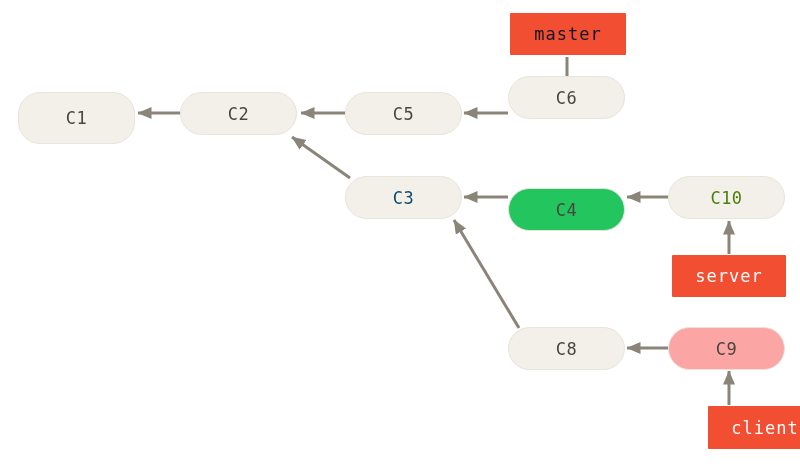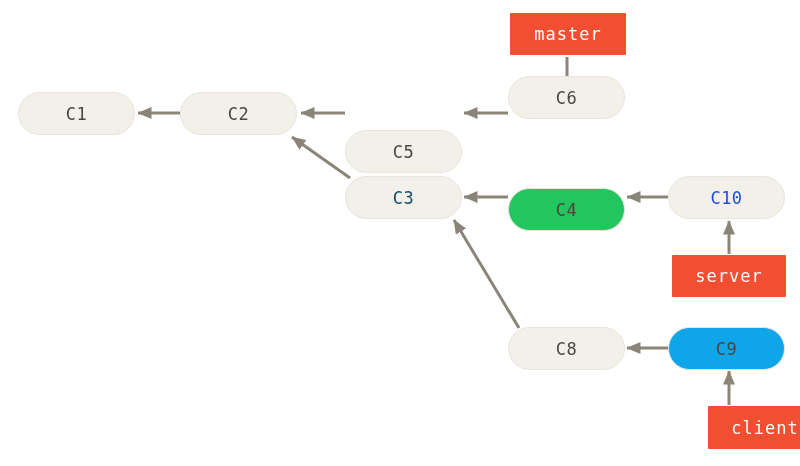--- a/index.html
+++ b/index.html
@@ -63,48 +63,48 @@
         <line x1="350" y1="178" x2="292" y2="137" stroke="#8b8579" stroke-width="3" marker-end="url(#arrowhead)"></line>
         <line x1="508" y1="197" x2="464" y2="197" stroke="#8b8579" stroke-width="3" marker-end="url(#arrowhead)"></line>
         <line x1="668" y1="197" x2="627" y2="197" stroke="#8b8579" stroke-width="3" marker-end="url(#arrowhead)"></line>
         <line x1="729" y1="254" x2="729" y2="221" stroke="#8b8579" stroke-width="3" marker-end="url(#arrowhead)"></line>
         <line x1="519" y1="328" x2="454" y2="220" stroke="#8b8579" stroke-width="3" marker-end="url(#arrowhead)"></line>
         <line x1="668" y1="348" x2="627" y2="348" stroke="#8b8579" stroke-width="3" marker-end="url(#arrowhead)"></line>
         <line x1="729" y1="405" x2="729" y2="371" stroke="#8b8579" stroke-width="3" marker-end="url(#arrowhead)"></line>
       </g>
   </svg>
   <div id="node-layer">
-      <div class="commit-node" style="left: 18px; top: 92px; width: 117px; height: 43px; background: rgb(243, 240, 233); border-color: rgb(231, 228, 218); color: rgb(74, 70, 63); text-align: center;">
+      <div class="commit-node" style="left: 18px; top: 92px; width: 117px; height: 52px; background: rgb(243, 240, 233); border-color: rgb(231, 228, 218); color: rgb(74, 70, 63); text-align: center;">
         <span>C1</span>
       </div>
       <div class="commit-node" style="left: 180px; top: 92px; width: 117px; height: 43px; background: rgb(243, 240, 233); border-color: rgb(231, 228, 218); color: rgb(74, 70, 63);">
         <span>C2</span>
       </div>
-      <div class="commit-node" style="left: 345px; top: 92px; width: 117px; height: 43px; background: rgb(243, 240, 233); border-color: rgb(231, 228, 218); color: rgb(74, 70, 63); margin-top: 38px;">
+      <div class="commit-node" style="left: 345px; top: 92px; width: 117px; height: 43px; background: rgb(243, 240, 233); border-color: rgb(231, 228, 218); color: rgb(74, 70, 63);">
         <span>C5</span>
       </div>
       <div class="commit-node" style="left: 508px; top: 76px; width: 117px; height: 43px; background: rgb(243, 240, 233); border-color: rgb(231, 228, 218); color: rgb(74, 70, 63);">
         <span>C6</span>
       </div>
       <div class="commit-node" style="left: 345px; top: 176px; width: 117px; height: 43px; background: rgb(243, 240, 233); border-color: rgb(231, 228, 218); color: #0c4a6e;">
         <span>C3</span>
       </div>
       <div class="commit-node" style="left: 508px; top: 188px; width: 117px; height: 43px; background: #22c55e; border-color: rgb(231, 228, 218); color: rgb(74, 70, 63);">
         <span>C4</span>
       </div>
-      <div class="commit-node" style="left: 668px; top: 176px; width: 117px; height: 43px; background: rgb(243, 240, 233); border-color: rgb(231, 228, 218); color: #1d4ed8;">
+      <div class="commit-node" style="left: 668px; top: 176px; width: 117px; height: 43px; background: rgb(243, 240, 233); border-color: rgb(231, 228, 218); color: #4d7c0f;">
         <span>C10</span>
       </div>
       <div class="commit-node" style="left: 508px; top: 327px; width: 117px; height: 43px; background: rgb(243, 240, 233); border-color: rgb(231, 228, 218); color: rgb(74, 70, 63);">
         <span>C8</span>
       </div>
-      <div class="commit-node" style="left: 668px; top: 327px; width: 117px; height: 43px; background: #0ea5e9; border-color: rgb(231, 228, 218); color: rgb(74, 70, 63);">
+      <div class="commit-node" style="left: 668px; top: 327px; width: 117px; height: 43px; background: #fca5a5; border-color: rgb(231, 228, 218); color: rgb(74, 70, 63);">
         <span>C9</span>
       </div>
-      <div class="ref-node" style="left: 510px; top: 13px; width: 116px; height: 42px; background: rgb(241, 78, 50); color: #ffffff;">
+      <div class="ref-node" style="left: 510px; top: 13px; width: 116px; height: 42px; background: rgb(241, 78, 50); color: #0f172a;">
         <span>master</span>
       </div>
       <div class="ref-node" style="left: 672px; top: 255px; width: 114px; height: 42px; background: rgb(241, 78, 50); color: rgb(255, 255, 255); text-align: right;">
         <span>server</span>
       </div>
       <div class="ref-node" style="left: 672px; top: 406px; width: 114px; height: 43px; background: rgb(241, 78, 50); color: rgb(255, 255, 255); margin-left: 36px;">
         <span>client</span>
       </div>
     </div>
 </div>

